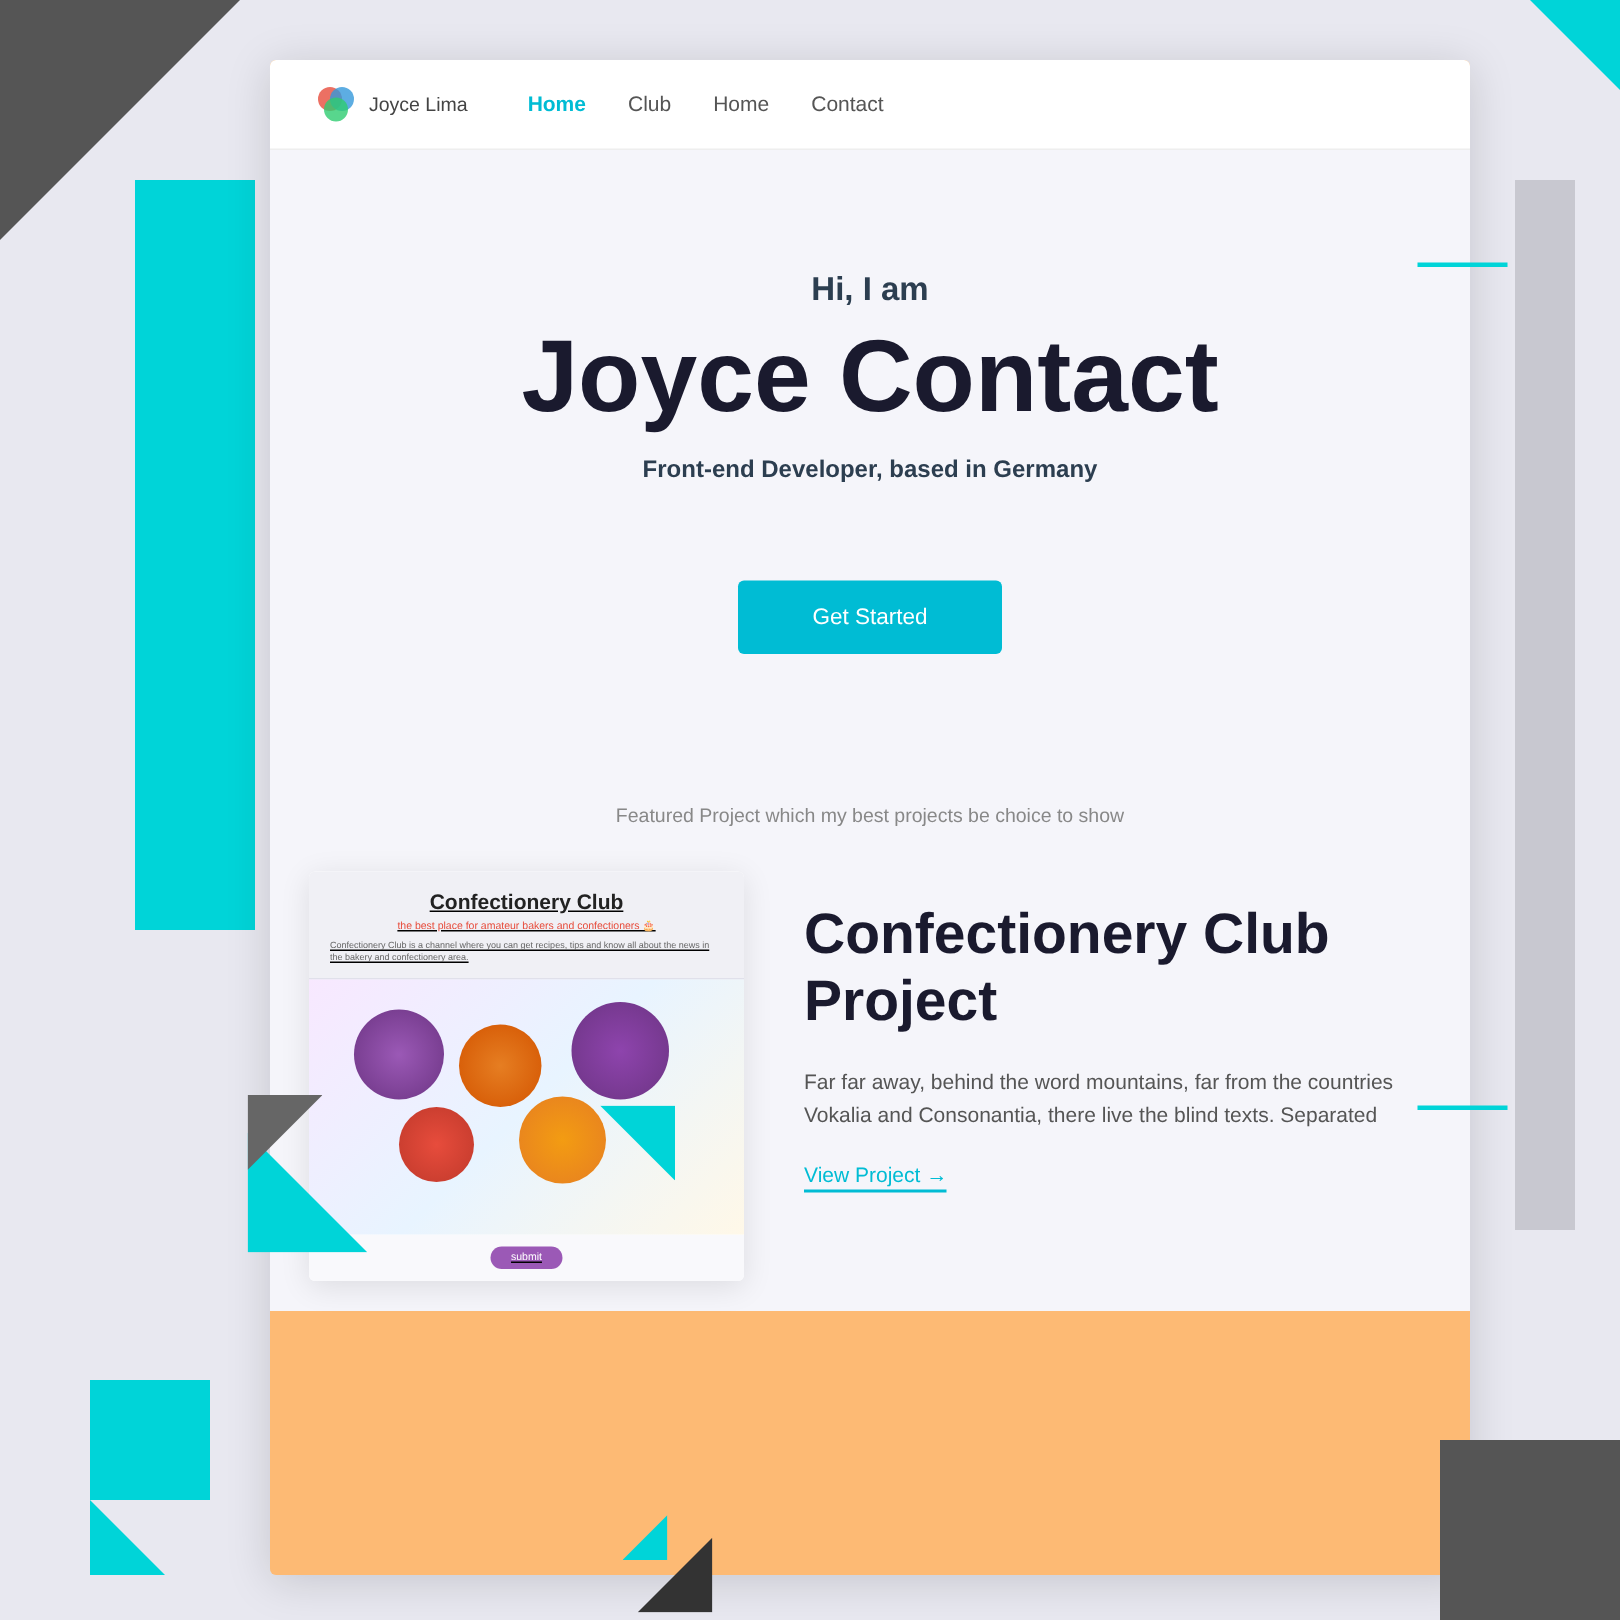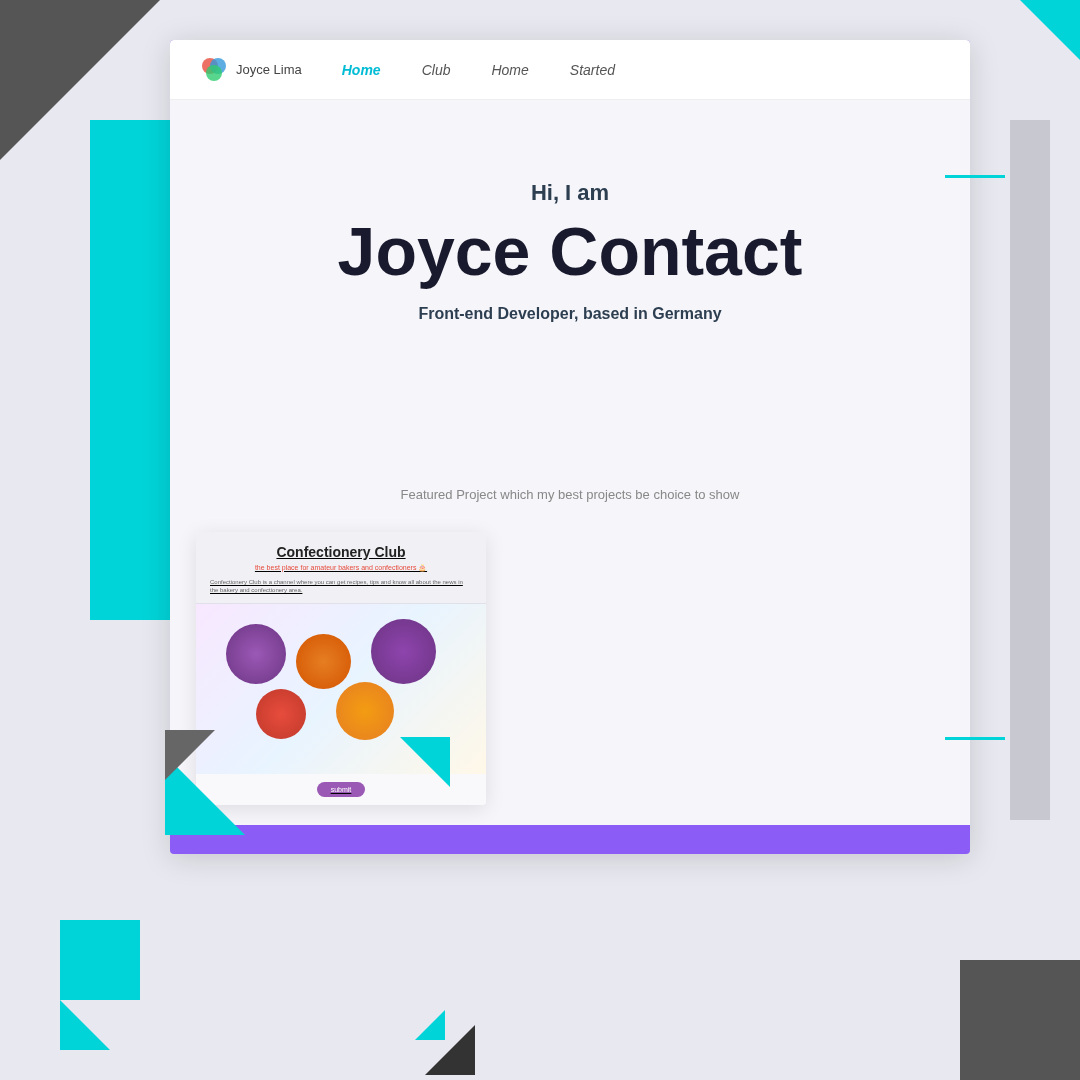--- a/index.html
+++ b/index.html
@@ -117,24 +117,24 @@
       top: 737px; left: 400px;
       width: 50px; height: 50px;
       background: #00d4d8;
       clip-path: polygon(100% 0, 100% 100%, 0 0);
       z-index: 15;
     }
 
     
     .browser-window {
       position: absolute;
-      top: 40px; left: 170px;
+      top: 40px; left: 180px;
       width: 800px;
-      height: 814px;
-      background: #8b5cf6;
+      height: 1010px;
+      background: #fdba74;
       border-radius: 4px;
       box-shadow: 0 4px 30px rgba(0,0,0,0.15);
       overflow: hidden;
       z-index: 5;
     }
 
     
     .navbar {
       background: #fff;
       height: 60px;
@@ -153,23 +153,22 @@
       width: 28px;
       height: 28px;
     }
     .logo-text {
       font-size: 13px;
       color: #444;
       font-weight: 500;
     }
     .navbar-links {
       display: flex;
-      gap: 41px;
+      gap: 28px;
       list-style: none;
-      font-style: italic;
     }
     .navbar-links a {
       text-decoration: none;
       font-size: 14px;
       color: #555;
     }
     .navbar-links a.active {
       color: #00bcd4;
       font-weight: 600;
     }
@@ -353,28 +352,29 @@
         <circle cx="10" cy="10" r="8" fill="#e74c3c" opacity="0.8"></circle>
         <circle cx="18" cy="10" r="8" fill="#3498db" opacity="0.8"></circle>
         <circle cx="14" cy="17" r="8" fill="#2ecc71" opacity="0.8"></circle>
       </svg>
       <span class="logo-text">Joyce Lima</span>
     </div>
     <ul class="navbar-links">
       <li><a href="#" class="active">Home</a></li>
       <li><a href="#">Club</a></li>
       <li><a href="#">Home</a></li>
-      <li><a href="#">Started</a></li>
+      <li><a href="#">Contact</a></li>
     </ul>
   </nav>
 
   <section class="hero">
     <p class="hero-greeting">Hi, I am</p>
     <h1 class="hero-name">Joyce Contact</h1>
     <p class="hero-subtitle">Front-end Developer, based in Germany</p>
+    <button class="hero-btn">Get Started</button>
   </section>
 
   <section class="featured-section">
     <p class="featured-label">Featured Project which my best projects be choice to show</p>
 
     <div class="project-row">
 
       <div class="project-mockup">
         <div class="project-mockup-header">
           <div class="project-mockup-title">Confectionery Club</div>
@@ -387,16 +387,21 @@
           <div class="cupcake cupcake-2"></div>
           <div class="cupcake cupcake-3"></div>
           <div class="cupcake cupcake-4"></div>
           <div class="cupcake cupcake-5"></div>
         </div>
         <div class="project-mockup-footer">
           <button class="project-btn-small">submit</button>
         </div>
       </div>
 
+      <div class="project-desc">
+        <h2 class="project-title">Confectionery Club Project</h2>
+        <p class="project-body">Far far away, behind the word mountains, far from the countries Vokalia and Consonantia, there live the blind texts. Separated</p>
+        <a href="#" class="project-link">View Project →</a>
+      </div>
     </div>
   </section>
 
 </div>
 
 </body></html>

